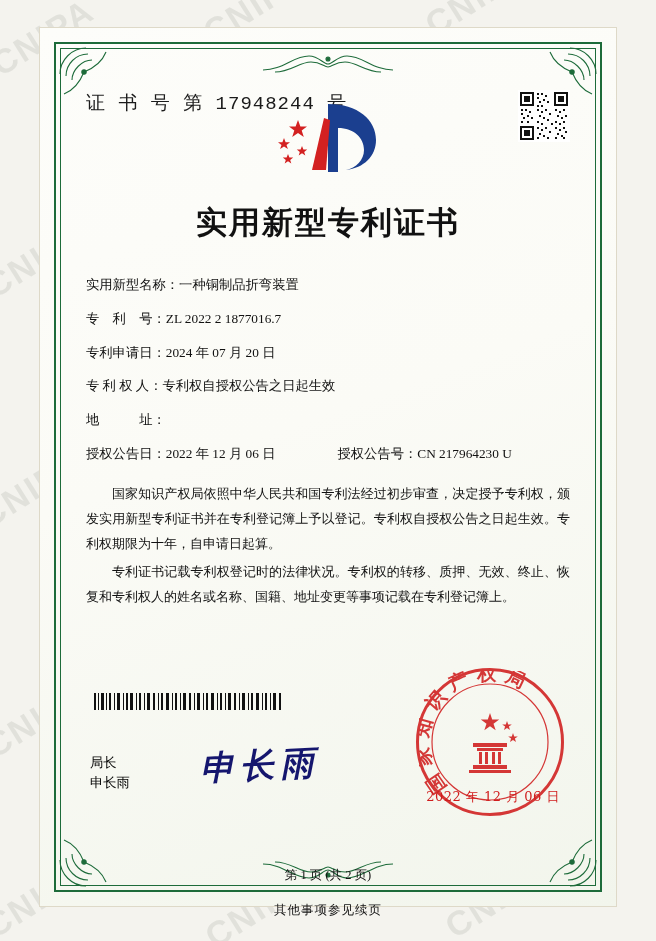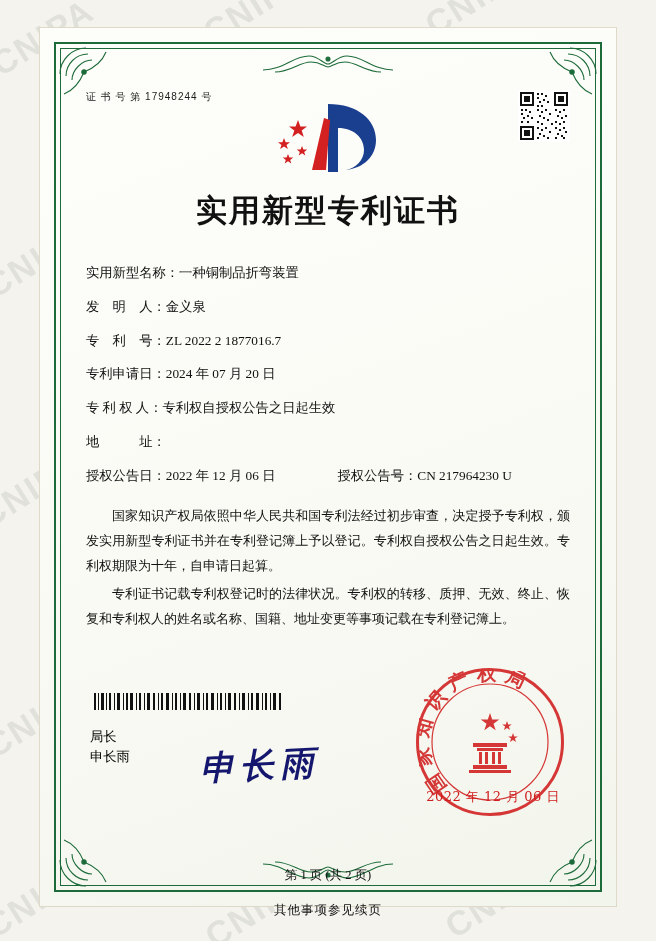--- a/index.html
+++ b/index.html
@@ -34,22 +34,22 @@
   .ctl{left:18px;top:18px;}
   .ctr{right:18px;top:18px;transform:scaleX(-1);}
   .cbl{left:18px;bottom:18px;transform:scaleY(-1);}
   .cbr{right:18px;bottom:18px;transform:scale(-1,-1);}
   .topdeco{position:absolute;left:50%;top:22px;transform:translateX(-50%);}
   .botdeco{position:absolute;left:50%;bottom:22px;transform:translateX(-50%) scaleY(-1);}
 
   .content{position:absolute;left:46px;top:62px;right:46px;bottom:50px;}
 
   .certno{
-    font-size:10px;color:#1b1b1b;letter-spacing:1px;
-    font-family:Liberation Sans, sans-serif;
+    font-size:19px;color:#1b1b1b;letter-spacing:1px;
+    font-family:Liberation Mono, monospace;
   }
   .qr{
     position:absolute;right:0px;top:0px;width:52px;height:52px;
   }
   .qr canvas,.qr .qrbox{width:52px;height:52px;}
 
   .logo{
     position:absolute;left:50%;top:8px;transform:translateX(-50%);
     width:120px;height:78px;
   }
@@ -68,21 +68,21 @@
 
   .para{
     margin-top:8px;font-size:13px;line-height:1.95;text-align:justify;
     text-indent:2em;color:#111;
   }
   .para.second{margin-top:2px;}
 
   .barcode{position:absolute;left:54px;bottom:196px;height:17px;width:190px;}
   .barcode .b{position:absolute;top:0;bottom:0;background:#111;}
 
-  .signblock{position:absolute;left:50px;bottom:138px;font-size:13.3px;line-height:1.55;}
+  .signblock{position:absolute;left:50px;bottom:112px;font-size:13.3px;line-height:1.55;}
   .signature{
     position:absolute;left:160px;bottom:117px;
     font-family:"DejaVu Serif",serif;font-size:34px;color:#15166e;
     letter-spacing:6px;font-style:italic;font-weight:bold;
     transform:rotate(-3deg);
   }
 
   .seal{
     position:absolute;right:52px;bottom:90px;width:142px;height:142px;
     border:3px solid #d01d1d;border-radius:50%;
@@ -286,24 +286,20 @@
     </div>
 
     <div class="title">实用新型专利证书</div>
 
     <div class="fields">
       <div class="frow">
         <span class="flabel">实用新型名称：</span>
         <span class="fval">一种铜制品折弯装置</span>
       </div>
       <div class="frow">
-        <span class="flabel">发　明　人：</span>
-        <span class="fval">金义泉</span>
-      </div>
-      <div class="frow">
         <span class="flabel">专　利　号：</span>
         <span class="fval">ZL 2022 2 1877016.7</span>
       </div>
       <div class="frow">
         <span class="flabel">专利申请日：</span>
         <span class="fval">2024 年 07 月 20 日</span>
       </div>
       <div class="frow">
         <span class="flabel">专 利 权 人：</span>
         <span class="fval">专利权自授权公告之日起生效</span>

